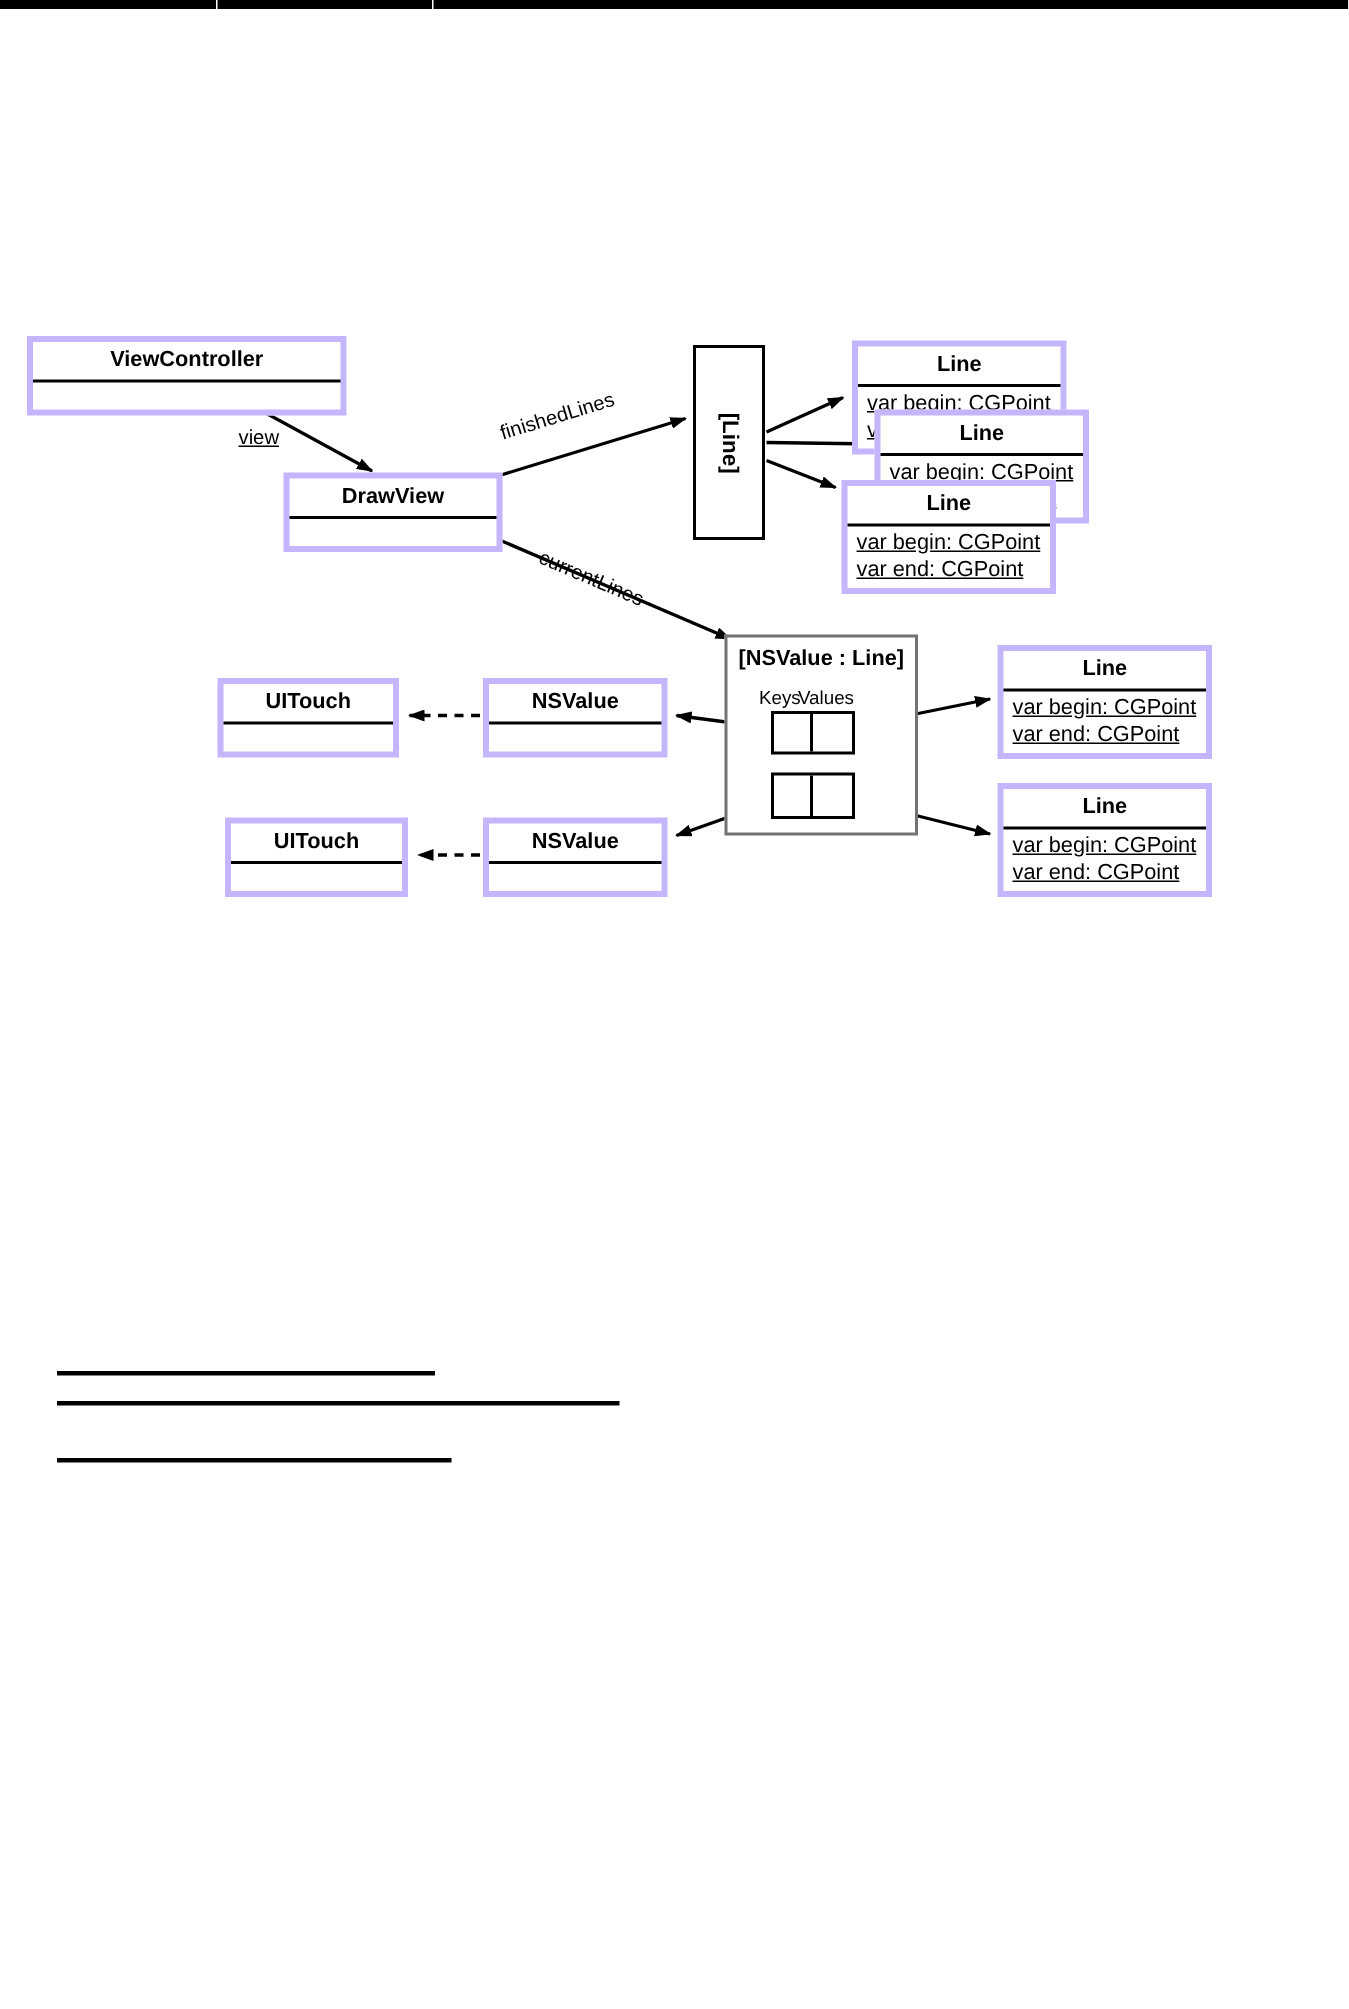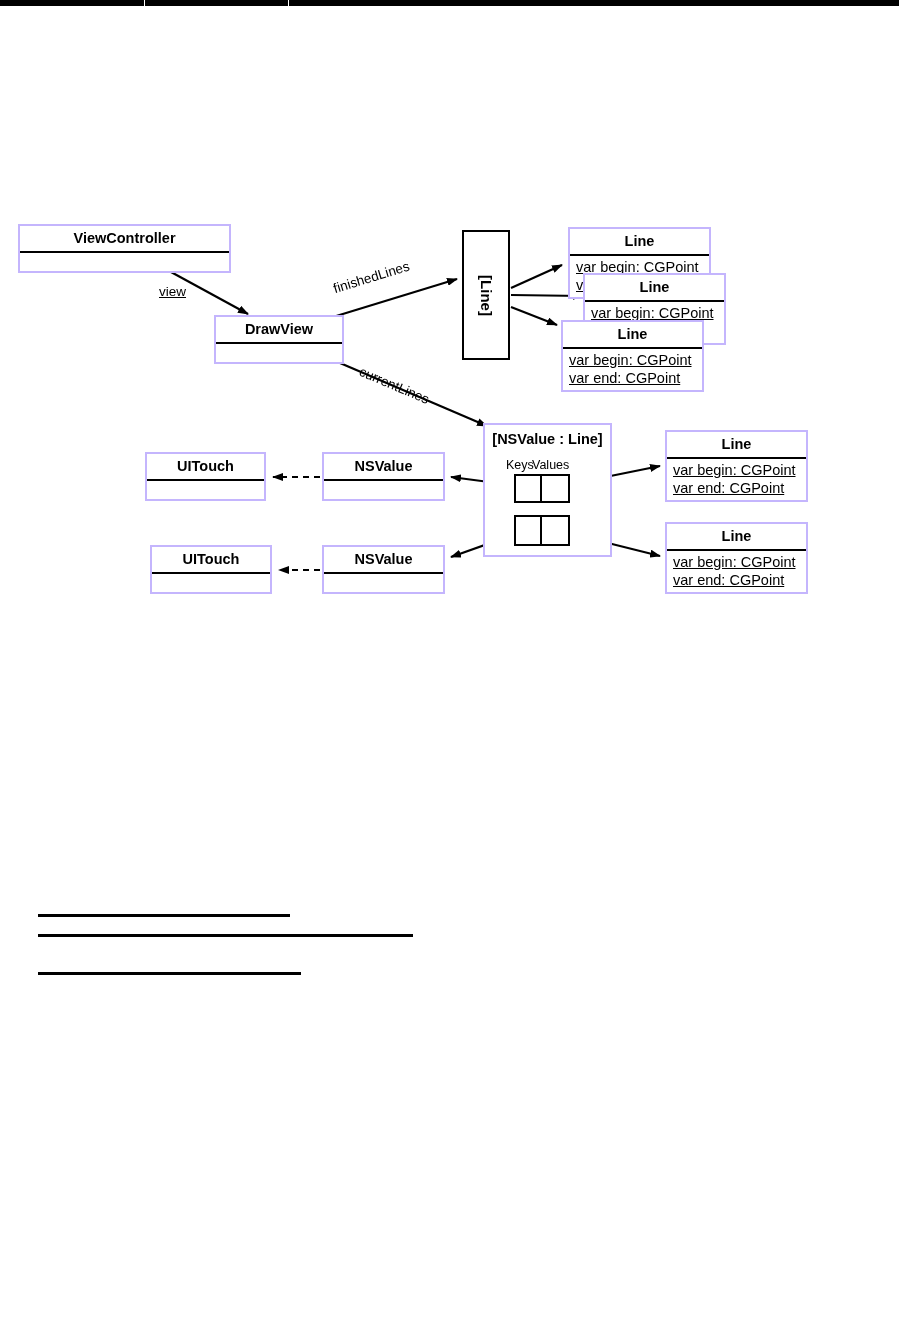--- a/index.html
+++ b/index.html
@@ -51,21 +51,21 @@
     top: 0;
     width: 899px;
     height: 1339px;
     pointer-events: none;
   }
 
   
   .uml-box {
     position: absolute;
     box-sizing: border-box;
-    border: 2px solid #c4b5fd;
+    border: 4px solid #c4b5fd;
     background: #ffffff;
   }
   .uml-title {
     box-sizing: border-box;
     text-align: center;
     font-weight: bold;
     font-size: 14.5px;
     line-height: 1;
     padding: 5px 4px 5px 4px;
     border-bottom: 2px solid #000000;
@@ -99,21 +99,21 @@
     transform: rotate(90deg);
     white-space: nowrap;
     font-weight: bold;
     font-size: 15px;
   }
 
   
   .dict-box {
     position: absolute;
     box-sizing: border-box;
-    border: 2px solid #c4b5fd;
+    border: 2px solid #737373;
     background: #ffffff;
   }
   .dict-title {
     position: absolute;
     left: 0;
     top: 6px;
     width: 100%;
     text-align: center;
     font-weight: bold;
     font-size: 14.5px;
@@ -233,21 +233,21 @@
 
     <div class="edge-label" style="left:336px; top:296px; transform: rotate(-17deg) translateY(-100%);">finishedLines</div>
 
     <div class="edge-label" style="left:363px; top:364px; transform: rotate(23deg);">currentLines</div>
 
     <div class="uml-box" style="left:18px; top:224px; width:213px;">
       <div class="uml-title">ViewController</div>
       <div class="uml-body empty"></div>
     </div>
 
-    <div class="uml-box" style="left:214px; top:315px; width:130px;">
+    <div class="uml-box" style="left:189px; top:315px; width:146px;">
       <div class="uml-title">DrawView</div>
       <div class="uml-body empty"></div>
     </div>
 
     <div class="vert-box" style="left:462px; top:230px; width:48px; height:130px;">
       <span class="vert-label">[Line]</span>
     </div>
 
     <div class="uml-box" style="left:568px; top:227px; width:143px; z-index:1;">
       <div class="uml-title">Line</div>

